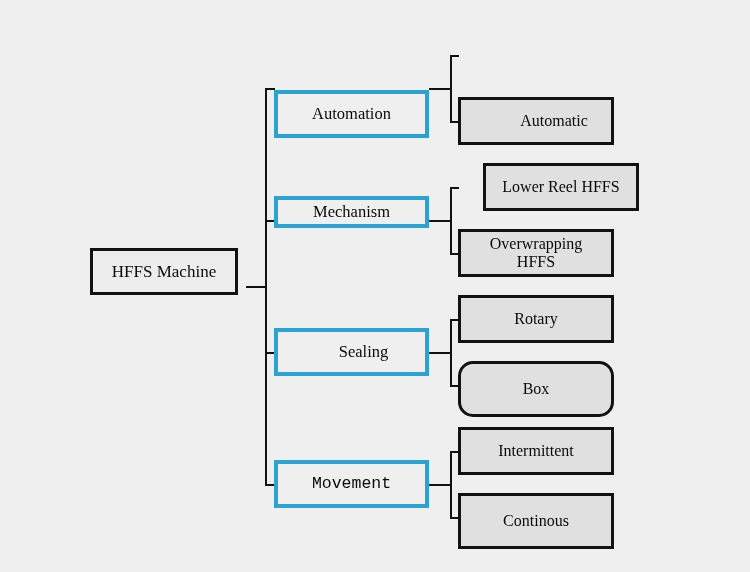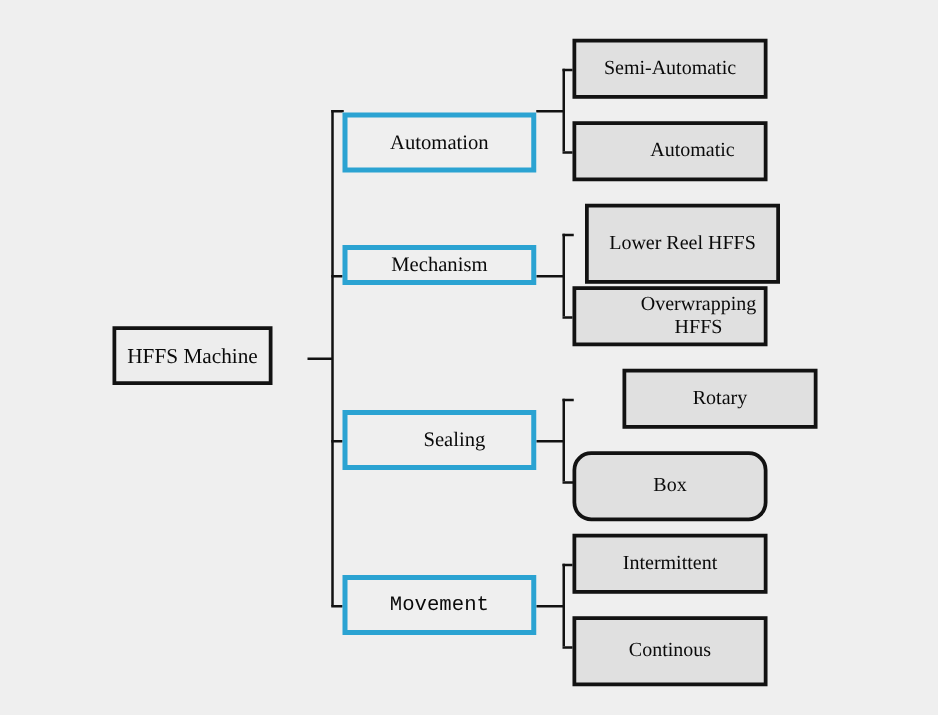--- a/index.html
+++ b/index.html
@@ -55,72 +55,69 @@
     z-index: 1;
   }
   .conn-h { height: 1.5px; }
   .conn-v { width: 1.5px; }
 </style>
 </head>
 <body>
 
 <div id="diagram">
 
-  <div class="node node-root" style="left:90px; top:261px; width:128px; height:47px;align-items:center;">
+  <div class="node node-root" style="left:90px; top:248px; width:148px; height:47px;align-items:center;">
     <span class="node-label">HFFS Machine</span>
   </div>
 
   <div class="conn conn-h" style="left:246px; top:286px; width:20px;"></div>
 
   <div class="conn conn-v" style="left:265px; top:88px; height:397px;"></div>
 
   <div class="conn conn-h" style="left:265px; top:88px; width:10px;"></div>
   <div class="node node-category" style="left:274px; top:64px; width:155px; height:48px;margin-top:26px;">
     <span class="node-label">Automation</span>
   </div>
   <div class="conn conn-h" style="left:429px; top:88px; width:22px;"></div>
   <div class="conn conn-v" style="left:450px; top:55px; height:66px;"></div>
 
   <div class="conn conn-h" style="left:450px; top:55px; width:9px;"></div>
-  <div class="node node-leaf" style="left:458px; top:31px; width:156px; height:48px;">
-    <span class="node-label">Semi-Automatic</span>
-  </div>
 
   <div class="conn conn-h" style="left:450px; top:121px; width:9px;"></div>
   <div class="node node-leaf" style="left:458px; top:97px; width:156px; height:48px;padding-left:36px;">
     <span class="node-label">Automatic</span>
   </div>
 
   <div class="conn conn-h" style="left:265px; top:220px; width:10px;"></div>
   <div class="node node-category" style="left:274px; top:196px; width:155px; height:32px;">
     <span class="node-label">Mechanism</span>
   </div>
   <div class="conn conn-h" style="left:429px; top:220px; width:22px;"></div>
   <div class="conn conn-v" style="left:450px; top:187px; height:66px;"></div>
 
   <div class="conn conn-h" style="left:450px; top:187px; width:9px;"></div>
-  <div class="node node-leaf" style="left:468px; top:163px; width:156px; height:64px;">
+  <div class="node node-leaf" style="left:483px; top:163px; width:156px; height:48px;">
     <span class="node-label">Lower Reel HFFS</span>
   </div>
 
   <div class="conn conn-h" style="left:450px; top:253px; width:9px;"></div>
-  <div class="node node-leaf" style="left:458px; top:229px; width:156px; height:48px;justify-content:flex-end;">
+  <div class="node node-leaf" style="left:458px; top:229px; width:156px; height:48px;">
     <span class="node-label">Overwrapping
 HFFS</span>
   </div>
 
   <div class="conn conn-h" style="left:265px; top:352px; width:10px;"></div>
   <div class="node node-category" style="left:274px; top:328px; width:155px; height:48px;padding-left:24px;">
     <span class="node-label">Sealing</span>
   </div>
   <div class="conn conn-h" style="left:429px; top:352px; width:22px;"></div>
   <div class="conn conn-v" style="left:450px; top:319px; height:66px;"></div>
 
   <div class="conn conn-h" style="left:450px; top:319px; width:9px;"></div>
-  <div class="node node-leaf" style="left:458px; top:295px; width:156px; height:48px;margin-left:40px;">
+  <div class="node node-leaf" style="left:458px; top:295px; width:156px; height:48px;">
     <span class="node-label">Rotary</span>
   </div>
 
   <div class="conn conn-h" style="left:450px; top:385px; width:9px;"></div>
   <div class="node node-leaf" style="left:458px; top:361px; width:156px; height:56px;border-radius:15px;">
     <span class="node-label">Box</span>
   </div>
 
   <div class="conn conn-h" style="left:265px; top:484px; width:10px;"></div>
   <div class="node node-category" style="left:274px; top:460px; width:155px; height:48px;font-family:Liberation Mono, monospace;">

